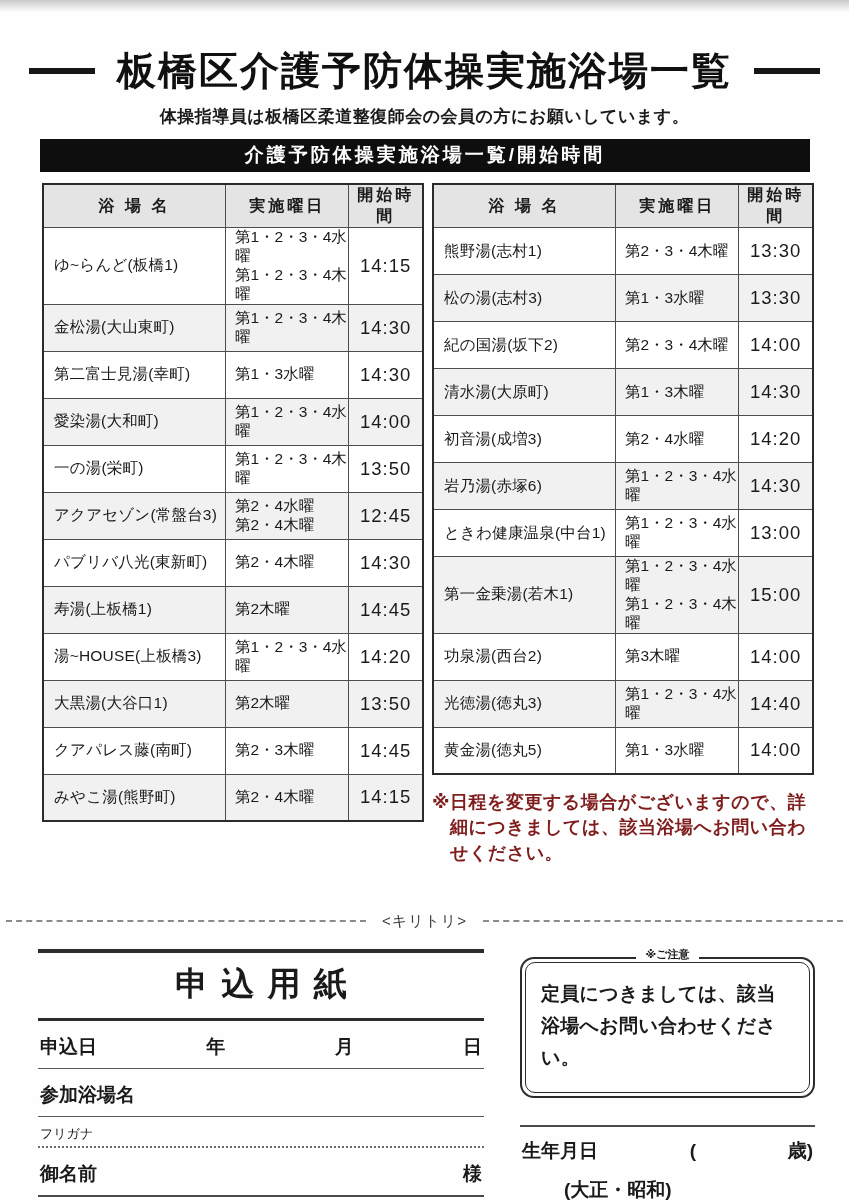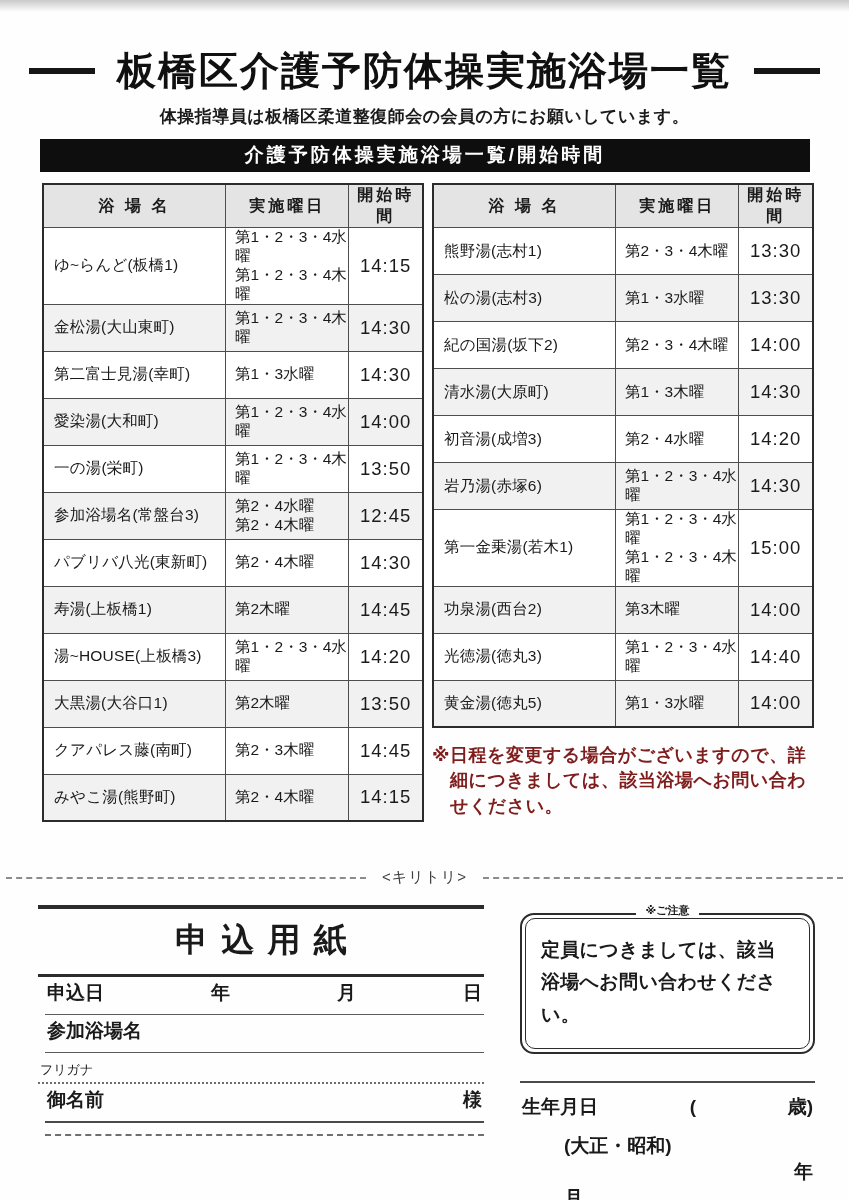--- a/index.html
+++ b/index.html
@@ -50,21 +50,21 @@
   .cutline-label { font-size:15px; font-weight:500; letter-spacing:1px; white-space:nowrap; }
 
   
   .form-row { display:flex; gap:36px; margin:18px 34px 0 38px; align-items:flex-start; }
   .form-left { width:446px; }
   .form-right { flex:1; min-width:0; }
 
   .f-title-wrap { border-top:4px solid #2c2c2c; border-bottom:3px solid #2c2c2c; padding:9px 0 11px; }
   .form-title { text-align:center; font-size:33px; font-weight:700; letter-spacing:0.4em; text-indent:0.4em; }
 
-  .f-line { display:flex; align-items:flex-end; font-size:19px; font-weight:700; padding:3px 2px 8px;margin-left:7px; }
+  .f-line { display:flex; align-items:flex-end; font-size:19px; font-weight:700; padding:13px 2px 8px; }
   .b-solid  { border-bottom:2px solid #4a4a4a; }
   .b-thin   { border-bottom:1.5px solid #5a5a5a; }
   .b-dotted { border-bottom:2px dotted #6e6e6e; }
   .b-dashed { border-bottom:2px dashed #6e6e6e; }
   .ml-auto { margin-left:auto; }
   .furigana-line { font-size:13px; font-weight:500; padding:8px 2px 3px; }
 
   
   .notice-wrap { position:relative; margin-top:8px; }
   .notice-box { border:2.5px solid #2c2c2c; border-radius:14px; padding:3px; background:#fff; }
@@ -143,21 +143,21 @@
               <td class="c-time">14:00</td>
             </tr>
             <tr>
               <td class="c-name">一の湯(栄町)</td>
               <td class="c-days">
                 <div>第1・2・3・4木曜</div>
               </td>
               <td class="c-time">13:50</td>
             </tr>
             <tr>
-              <td class="c-name">参加浴場名(常盤台3)</td>
+              <td class="c-name">アクアセゾン(常盤台3)</td>
               <td class="c-days">
                 <div>第2・4水曜</div>
                 <div>第2・4木曜</div>
               </td>
               <td class="c-time">12:45</td>
             </tr>
             <tr>
               <td class="c-name">パブリバ八光(東新町)</td>
               <td class="c-days">
                 <div>第2・4木曜</div>
@@ -251,20 +251,27 @@
                 <div>第2・4水曜</div>
               </td>
               <td class="c-time">14:20</td>
             </tr>
             <tr>
               <td class="c-name">岩乃湯(赤塚6)</td>
               <td class="c-days">
                 <div>第1・2・3・4水曜</div>
               </td>
               <td class="c-time">14:30</td>
+            </tr>
+            <tr>
+              <td class="c-name">ときわ健康温泉(中台1)</td>
+              <td class="c-days">
+                <div>第1・2・3・4水曜</div>
+              </td>
+              <td class="c-time">13:00</td>
             </tr>
             <tr>
               <td class="c-name">第一金乗湯(若木1)</td>
               <td class="c-days">
                 <div>第1・2・3・4水曜</div>
                 <div>第1・2・3・4木曜</div>
               </td>
               <td class="c-time">15:00</td>
             </tr>
             <tr>

